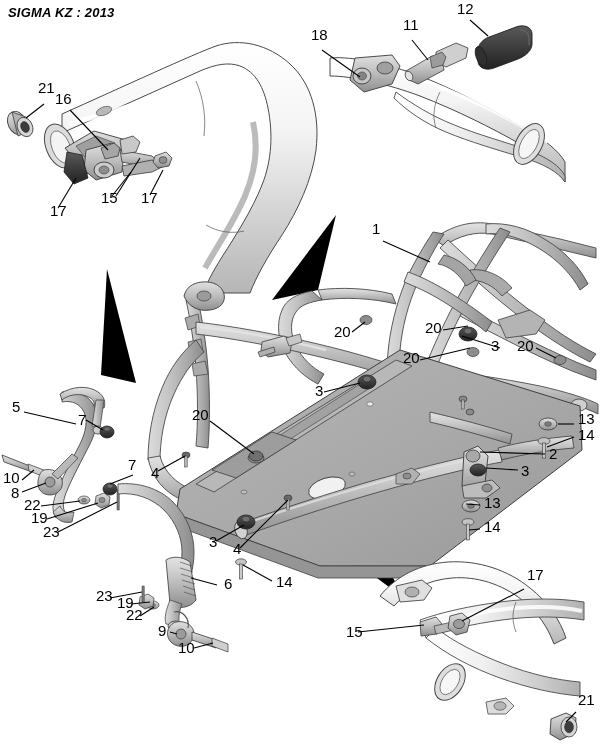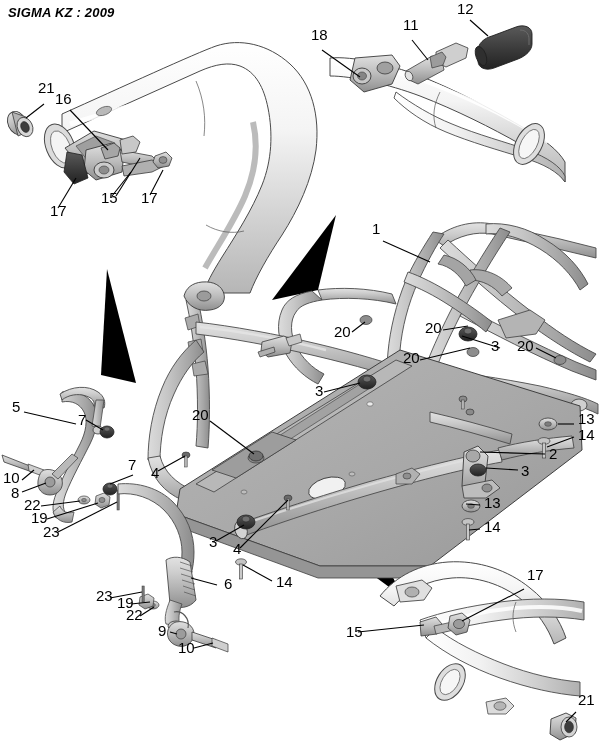--- a/index.html
+++ b/index.html
@@ -46,21 +46,21 @@
     fill: none;
   }
   .arrow-blk { fill: #000000; stroke: none; }
   .thinline { stroke: #555555; stroke-width: 0.7; fill: none; }
 </style>
 </head>
 <body>
 
 <div id="page">
 
-  <div id="title">SIGMA KZ : 2009</div>
+  <div id="title">SIGMA KZ : 2013</div>
 
   <svg id="diagram" viewBox="0 0 600 744">
 
     <defs>
       <linearGradient id="gWhiteTube" x1="0" y1="0" x2="0" y2="1">
         <stop offset="0%" stop-color="#ffffff"></stop>
         <stop offset="35%" stop-color="#f4f4f4"></stop>
         <stop offset="70%" stop-color="#d2d2d2"></stop>
         <stop offset="100%" stop-color="#b6b6b6"></stop>
       </linearGradient>

